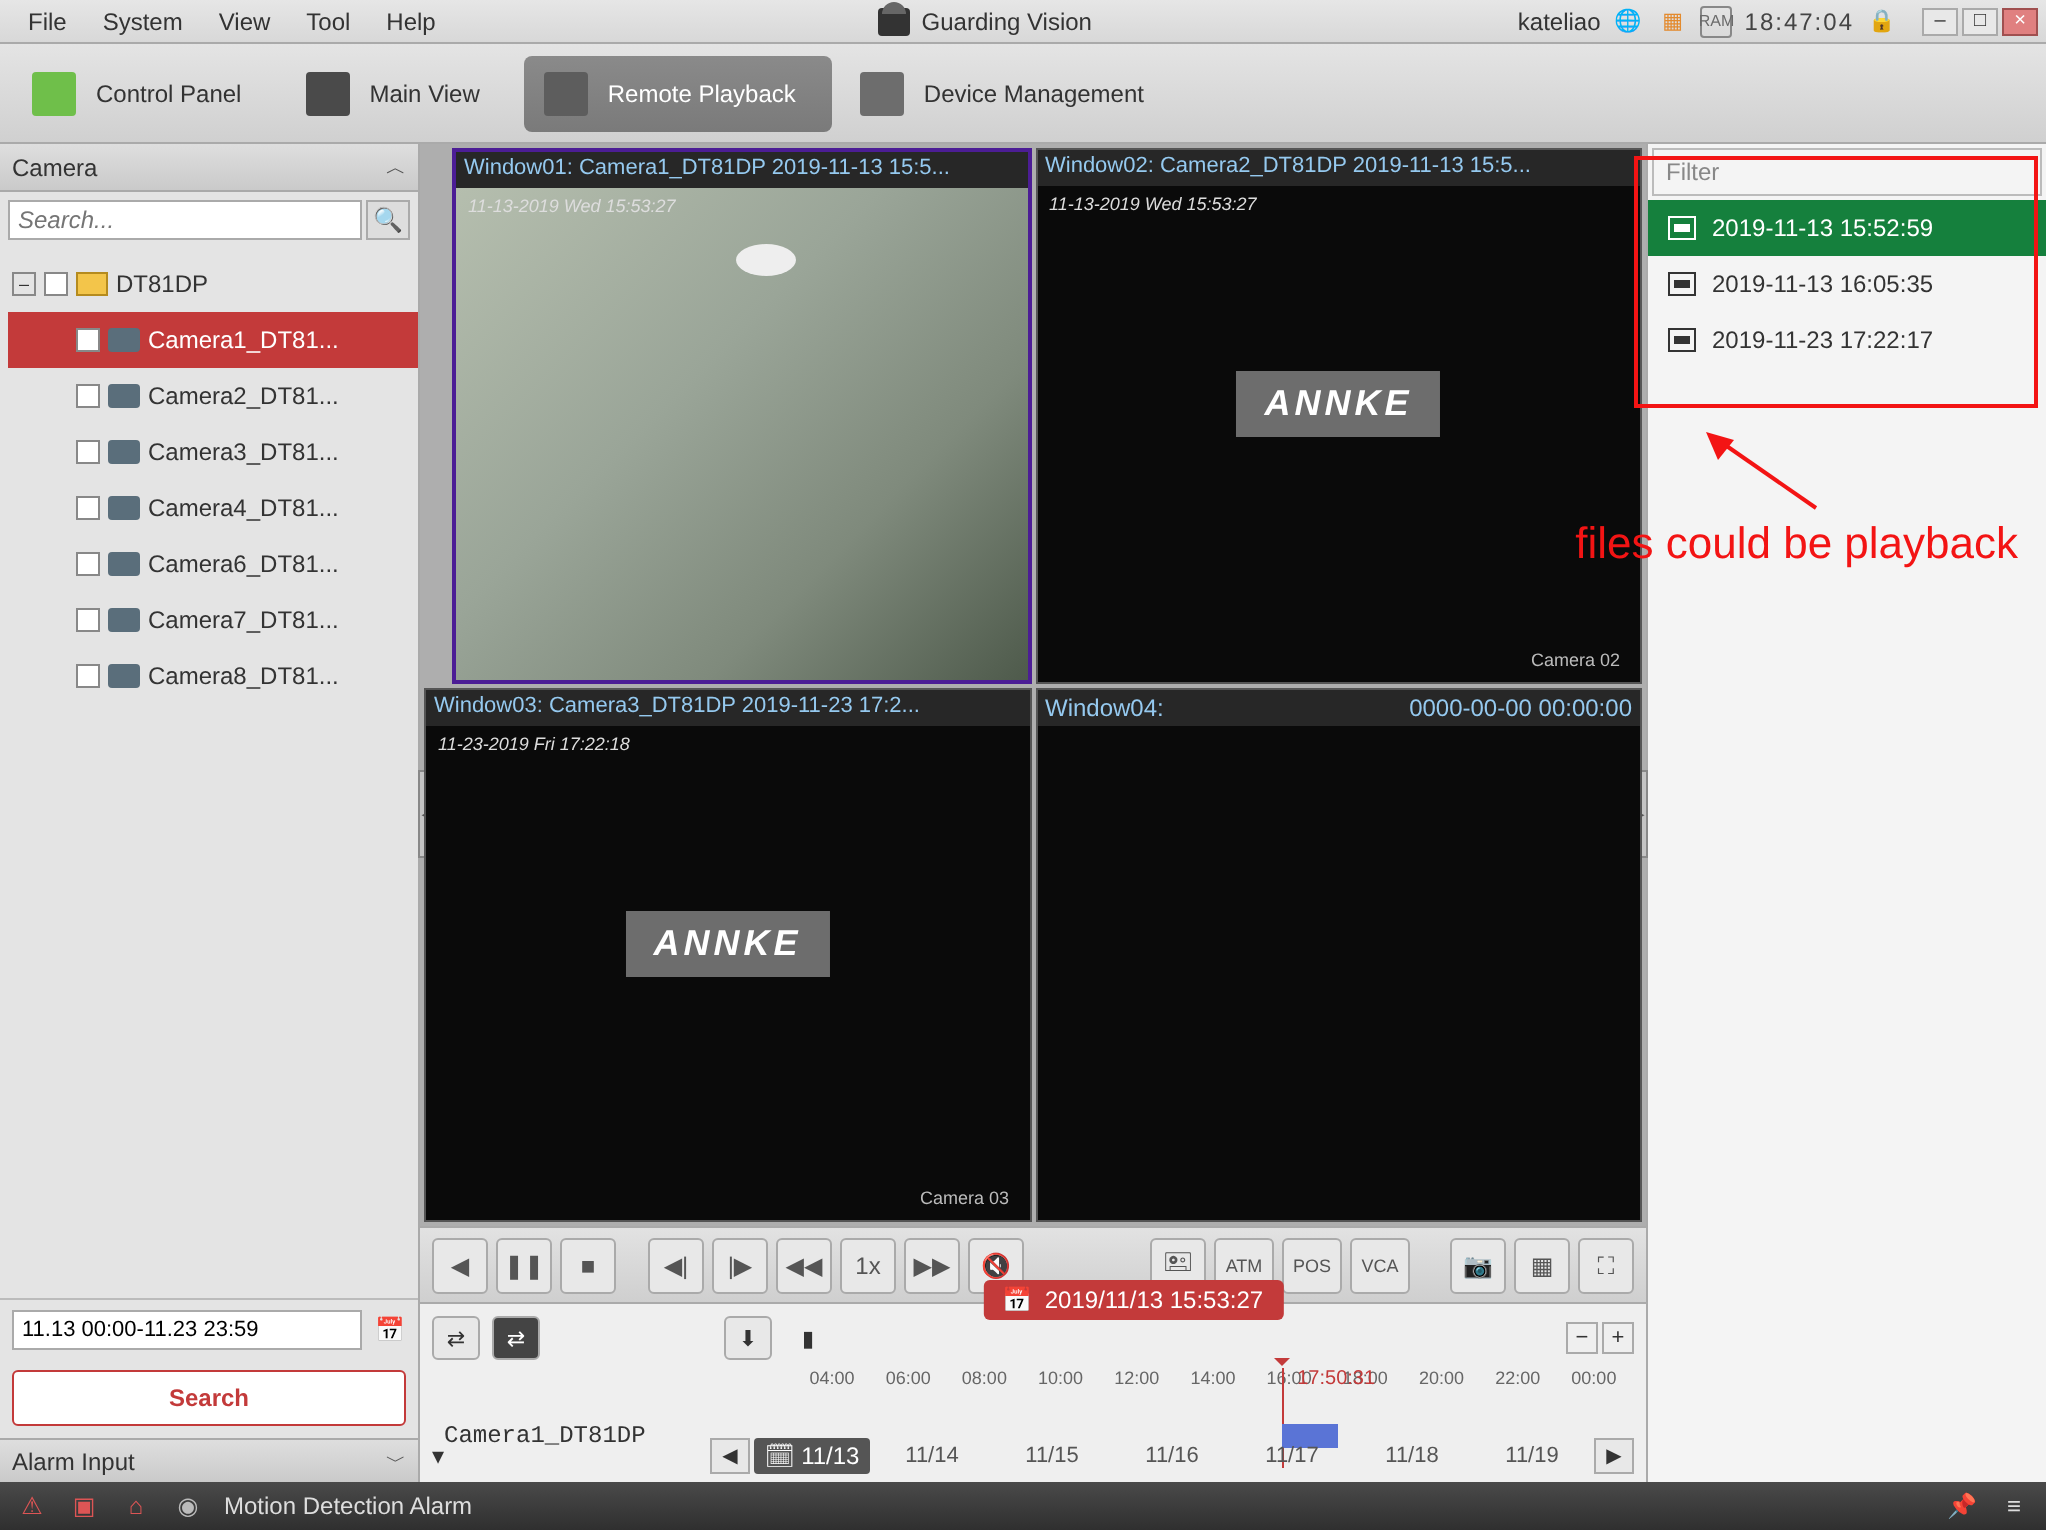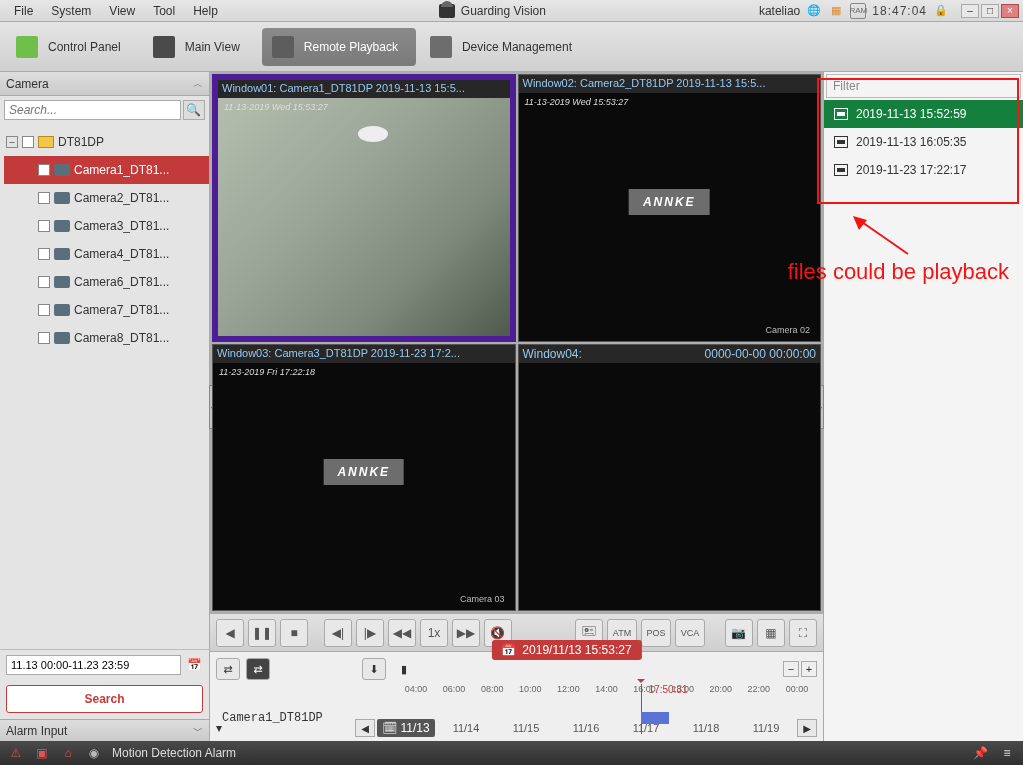--- a/index.html
+++ b/index.html
@@ -58,25 +58,25 @@
 .cal-ico { width:16px; height:16px; color:#c33a3a; display:flex; align-items:center; justify-content:center; }
 
 .search-btn { margin:6px; height:28px; border:1px solid #c33a3a; border-radius:3px; color:#c33a3a; background:#fff; display:flex; align-items:center; justify-content:center; font-weight:bold; }
 
 .alarm-input { height:22px; background:linear-gradient(#dedede,#cacaca); display:flex; align-items:center; justify-content:space-between; padding:0 6px; border-top:1px solid #aaa; }
 
 
 .center { flex:1; background:#aeaeae; display:flex; flex-direction:column; position:relative; }
 .video-grid { flex:1; display:grid; grid-template-columns:1fr 1fr; grid-template-rows:1fr 1fr; gap:2px; padding:2px; }
 .vpanel { background:#0a0a0a; position:relative; border:1px solid #555; overflow:hidden; }
-.vpanel.selected{ border:6px solid #4c1d95; }
+.vpanel.selected{ border:2px solid #4c1d95;margin-left:14px; }
 .vhead { position:absolute; top:0; left:0; right:0; height:18px; background:rgba(255,255,255,0.12); color:#95c9ef; font-size:11px; padding:2px 4px; white-space:nowrap; overflow:hidden; }
 .vhead.empty { display:flex; }
 .vhead.empty .ts{ margin-left:auto; }
-.annke { position:absolute; top:48%; left:50%; transform:translate(-50%,-50%); background:#6d6d6d; color:#fff; font-weight:bold; letter-spacing:2px; padding:6px 14px; font-size:12px; font-style:italic; }
+.annke { position:absolute; top:48%; left:50%; transform:translate(-50%,-50%); background:#6d6d6d; color:#fff; font-weight:bold; letter-spacing:2px; padding:6px 14px; font-size:18px; font-style:italic; }
 .camlbl { position:absolute; bottom:6px; right:10px; color:#bbb; font-size:9px; }
 .osd { position:absolute; top:22px; left:6px; color:#ddd; font-size:9px;font-style:italic; }
 .ceiling { position:absolute; top:18px; left:0; right:0; bottom:0; background:linear-gradient(135deg,#b5beae 0%,#9aa598 40%,#7f8a7c 70%,#4e5a4b 100%); }
 .ceiling::before{content:"";position:absolute;top:28px;left:140px;width:30px;height:16px;background:#eee;border-radius:50%;}
 
 
 .controls { height:38px; background:linear-gradient(#e2e2e2,#cfcfcf); border-top:1px solid #aaa; display:flex; align-items:center; padding:0 6px; gap:4px; }
 .cbtn { width:28px; height:28px; background:#e8e8e8; border:1px solid #aaa; border-radius:3px; display:flex; align-items:center; justify-content:center; font-size:12px; color:#555; }
 .controls .gap { flex:1; }
 .cbtn.txt{ width:30px; font-size:9px;}

